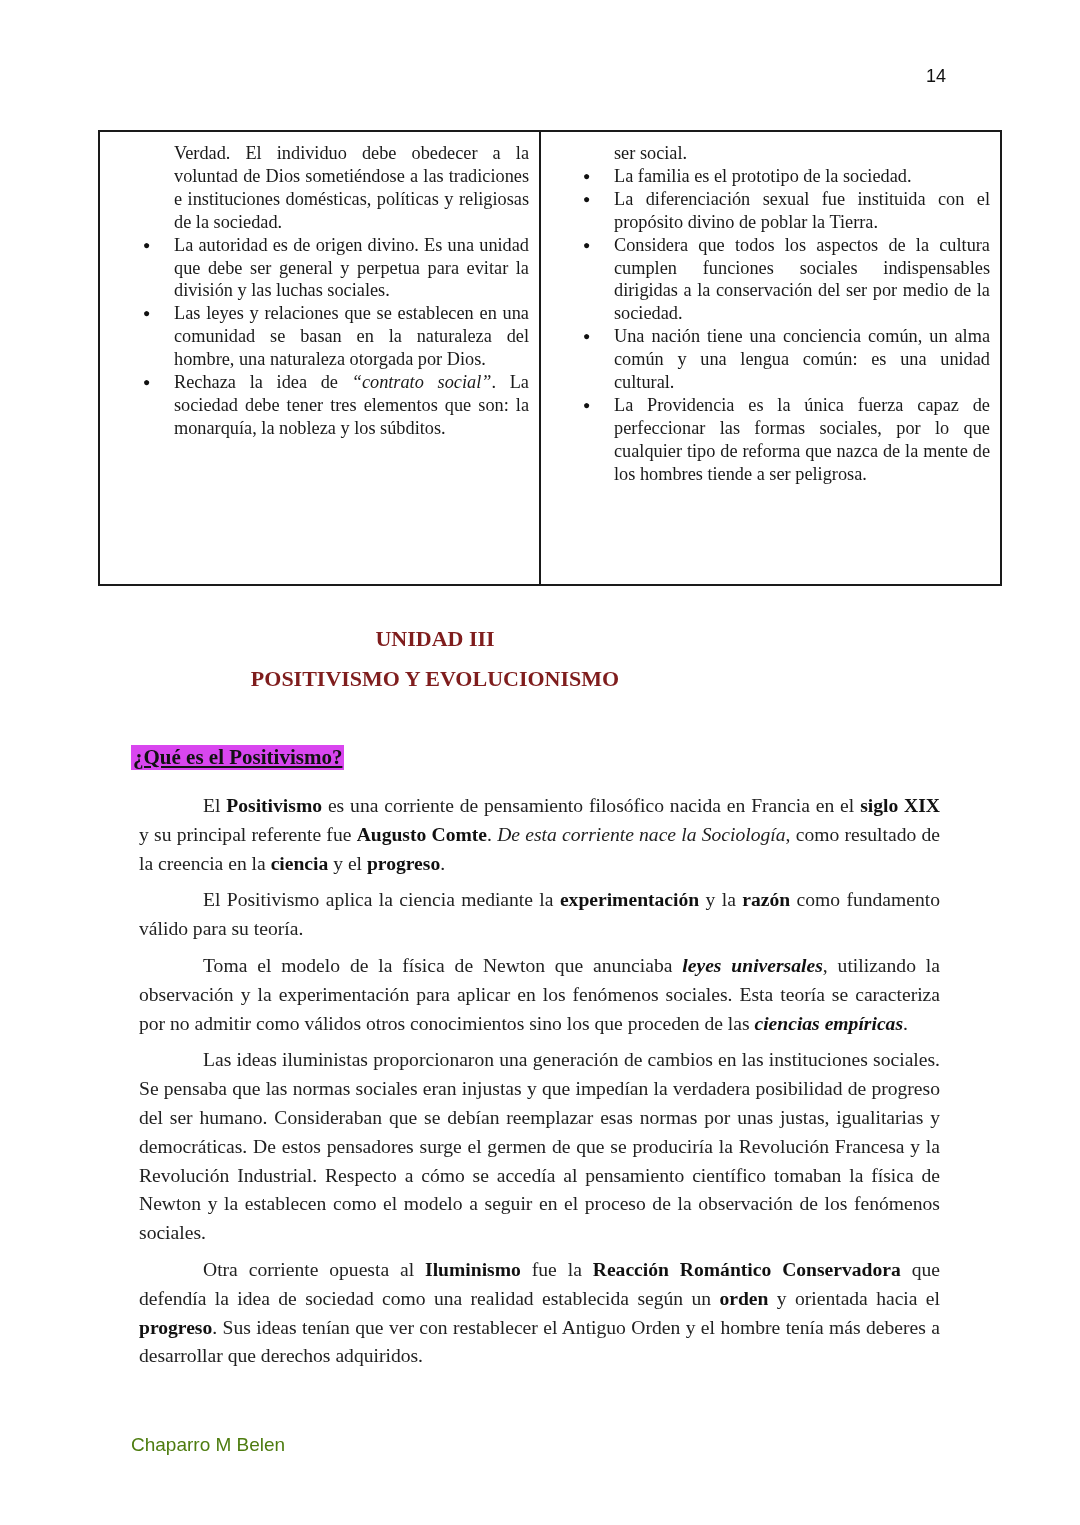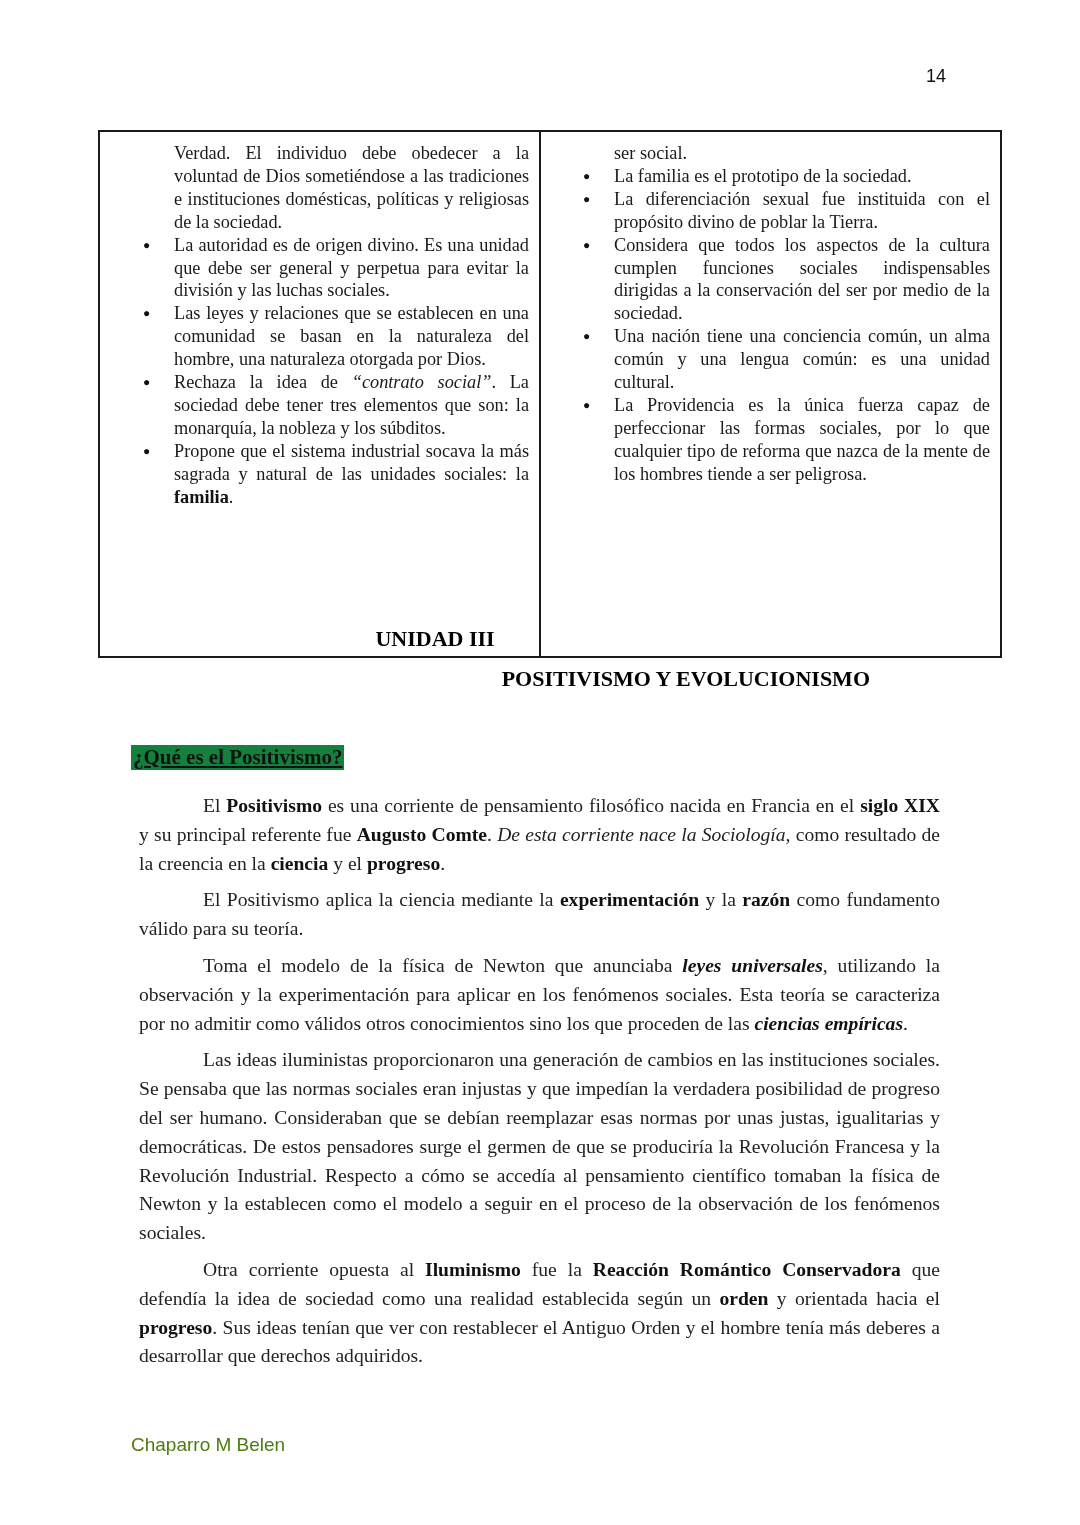--- a/index.html
+++ b/index.html
@@ -1,51 +1,50 @@
 <!DOCTYPE html>
 <html><head>
 <meta charset="utf-8">
 <style>
   html, body { margin: 0; padding: 0; background: #ffffff; }
   body { width: 1080px; height: 1525px; position: relative; overflow: hidden;
          font-family: "Liberation Serif", "DejaVu Serif", serif; color: #1a1a1a; }
   .page-number { position: absolute; top: 66px; left: 926px; font-family: "Liberation Sans", sans-serif; font-size: 18px; color: #111; text-align: right; }
-  .table { position: absolute; top: 130px; left: 98px; width: 904px; height: 528px;
+  .table { position: absolute; top: 130px; left: 98px; width: 904px; height: 456px;
            border: 2px solid #1a1a1a; box-sizing: border-box; display: flex; }
   .col { box-sizing: border-box; height: 100%; position: relative; }
   .col.left { width: 441px; border-right: 2px solid #1a1a1a; padding: 10px 10px 0 74px; }
   .col.right { flex: 1; padding: 10px 10px 0 73px; }
   .cell-text { font-size: 18.3px; line-height: 22.9px; text-align: justify; margin: 0; }
   ul.bullets { list-style: none; margin: 0; padding: 0; }
   ul.bullets li { position: relative; font-size: 18.3px; line-height: 22.9px; text-align: justify; }
   ul.bullets li::before { content: "\25CF"; position: absolute; left: -31px; top: 0; font-size: 12px; line-height: 22.9px; color: #111; }
-  .heading { position: absolute; left: 0; width: 870px; text-align: center; font-weight: bold; font-size: 22px; color: #000000; }
+  .heading { position: absolute; left: 0; width: 870px; text-align: center; font-weight: bold; font-size: 22px; color: #7f1d1d; }
   .h-unidad { top: 626px; }
-  .h-title { top: 666px; text-align: right; }
+  .h-title { top: 666px; }
   .section-q { position: absolute; top: 745px; left: 131px; font-size: 21px; font-weight: bold;
-               text-decoration: underline; background: #15803d; padding: 0 2px; color: #111; }
+               text-decoration: underline; background: #d946ef; padding: 0 2px; color: #111; }
   .body-text { position: absolute; top: 784px; left: 131px; width: 817px; }
   .body-text p { margin: 8px; font-size: 19.6px; line-height: 28.8px; text-align: justify; color: #222; }
   .body-text p .indent { display: inline-block; width: 64px; }
   .footer { position: absolute; top: 1434px; left: 131px; font-family: "Liberation Sans", sans-serif; font-size: 19px; color: #4d7c0f; }
   b { font-weight: bold; color: #111; }
 </style>
 </head>
 <body>
 
 <div class="page-number">14</div>
 
 <div class="table">
   <div class="col left">
     <p class="cell-text">Verdad. El individuo debe obedecer a la voluntad de Dios sometiéndose a las tradiciones e instituciones domésticas, políticas y religiosas de la sociedad.</p>
     <ul class="bullets">
       <li>La autoridad es de origen divino. Es una unidad que debe ser general y perpetua para evitar la división y las luchas sociales.</li>
       <li>Las leyes y relaciones que se establecen en una comunidad se basan en la naturaleza del hombre, una naturaleza otorgada por Dios.</li>
       <li><span>Rechaza la idea de </span><i>“contrato social”</i><span>. La sociedad debe tener tres elementos que son: la monarquía, la nobleza y los súbditos.</span></li>
-      <li><span>Propone que el sistema industrial socava la más sagrada y natural de las unidades sociales: la </span><b>familia</b><span>.</span></li>
     </ul>
   </div>
   <div class="col right">
     <p class="cell-text">ser social.</p>
     <ul class="bullets">
       <li>La familia es el prototipo de la sociedad.</li>
       <li>La diferenciación sexual fue instituida con el propósito divino de poblar la Tierra.</li>
       <li>Considera que todos los aspectos de la cultura cumplen funciones sociales indispensables dirigidas a la conservación del ser por medio de la sociedad.</li>
       <li>Una nación tiene una conciencia común, un alma común y una lengua común: es una unidad cultural.</li>
       <li>La Providencia es la única fuerza capaz de perfeccionar las formas sociales, por lo que cualquier tipo de reforma que nazca de la mente de los hombres tiende a ser peligrosa.</li>

